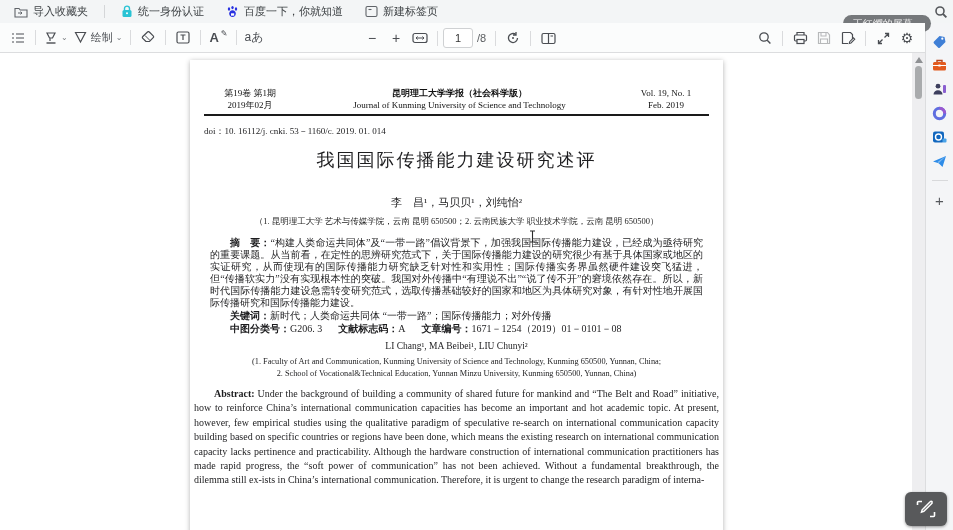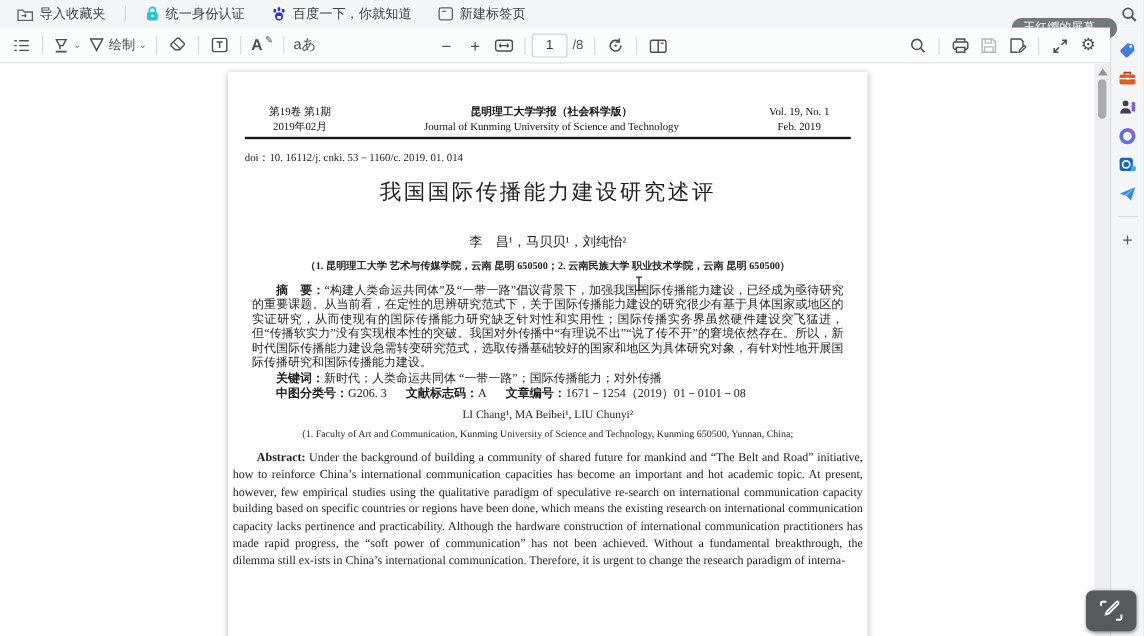--- a/index.html
+++ b/index.html
@@ -64,21 +64,21 @@
 
   
   .jheader { display:flex; margin-top:27px; font-size:9px; line-height:12px; color:#111; }
   .jh-left { width:92px; text-align:center; }
   .jh-center { flex:1; text-align:center; }
   .jh-right { width:86px; text-align:center; }
   .jrule { border-bottom:2px solid #1a1a1a; margin-top:3px; }
   .doi { font-size:9px; margin-top:9px; }
   .doc-title { text-align:center; font-size:18px; font-weight:500; letter-spacing:2px; margin-top:10px; line-height:24px; }
   .authors { text-align:center; font-size:11px; margin-top:23px; line-height:14px; }
-  .affil { text-align:center; font-size:8.5px; margin-top:7px; line-height:11px; color:#222;font-weight:bold; }
+  .affil { text-align:center; font-size:8.5px; margin-top:7px; line-height:11px; color:#222; }
   .abs-cn { margin:10px 6px 0; font-size:10px; line-height:12px; text-align:justify; text-indent:2em; }
   .kw, .clc { margin:1px 6px 0; font-size:10px; line-height:12px; text-indent:2em; }
   .b { font-weight:700; }
   .clc .seg2 { margin-left:16px; }
   .title-en { text-align:center; font-weight:700; font-size:11.5px; line-height:16px; margin-top:13px; }
   .authors-en { text-align:center; font-size:9.5px; margin-top:6px; }
   .affil-en { text-align:center; font-size:8.3px; line-height:12px; margin-top:5px; }
   .abs-en { margin:7px -10px 0; font-size:10px; line-height:14.4px; text-align:justify; text-indent:2em; }
 
   .ibeam { position:absolute; left:338px; top:170px; }
@@ -319,20 +319,21 @@
 
           <div class="abs-cn"><span class="b">摘　要：</span><span>“构建人类命运共同体”及“一带一路”倡议背景下，加强我国国际传播能力建设，已经成为亟待研究的重要课题。从当前看，在定性的思辨研究范式下，关于国际传播能力建设的研究很少有基于具体国家或地区的实证研究，从而使现有的国际传播能力研究缺乏针对性和实用性；国际传播实务界虽然硬件建设突飞猛进，但“传播软实力”没有实现根本性的突破。我国对外传播中“有理说不出”“说了传不开”的窘境依然存在。所以，新时代国际传播能力建设急需转变研究范式，选取传播基础较好的国家和地区为具体研究对象，有针对性地开展国际传播研究和国际传播能力建设。</span></div>
 
           <div class="kw"><span class="b">关键词：</span><span>新时代；人类命运共同体 “一带一路”；国际传播能力；对外传播</span></div>
 
           <div class="clc"><span class="b">中图分类号：</span><span>G206. 3</span><span class="b seg2">文献标志码：</span><span>A</span><span class="b seg2">文章编号：</span><span>1671－1254（2019）01－0101－08</span></div>
 
           <div class="authors-en">LI Chang¹, MA Beibei¹, LIU Chunyi²</div>
           <div class="affil-en">
             <div>(1. Faculty of Art and Communication, Kunming University of Science and Technology, Kunming 650500, Yunnan, China;</div>
+            <div>2. School of Vocational&amp;Technical Education, Yunnan Minzu University, Kunming 650500, Yunnan, China)</div>
           </div>
 
           <div class="abs-en"><span class="b">Abstract:</span> <span>Under the background of building a community of shared future for mankind and “The Belt and Road” initiative, how to reinforce China’s international communication capacities has become an important and hot academic topic. At present, however, few empirical studies using the qualitative paradigm of speculative re-search on international communication capacity building based on specific countries or regions have been done, which means the existing research on international communication capacity lacks pertinence and practicability. Although the hardware construction of international communication practitioners has made rapid progress, the “soft power of communication” has not been achieved. Without a fundamental breakthrough, the dilemma still ex-ists in China’s international communication. Therefore, it is urgent to change the research paradigm of interna-</span></div>
 
           <span class="ibeam">
             <svg width="9" height="13" viewBox="0 0 9 13">
                 <path d="M2 1h5M4.5 1v11M2 12h5" stroke="#2a2a2a" stroke-width="1.1" fill="none"></path>
               </svg>
           </span>
         </div>

